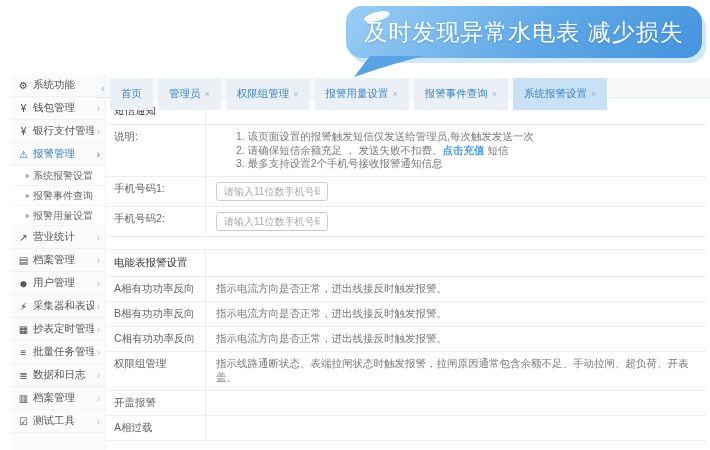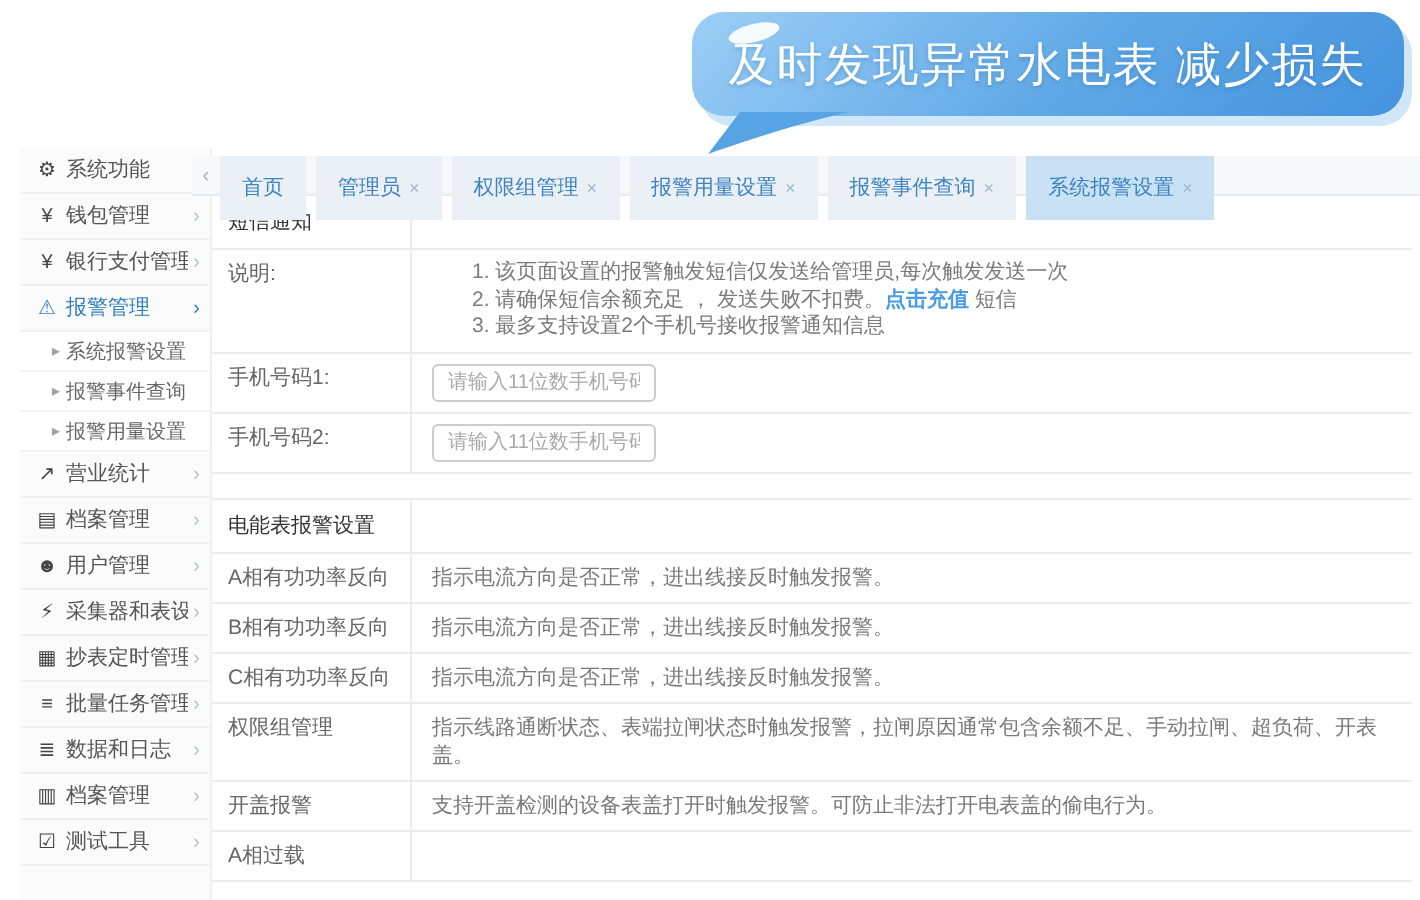--- a/index.html
+++ b/index.html
@@ -225,21 +225,20 @@
     <div class="row">
       <div class="cell-l">C相有功功率反向</div>
       <div class="cell-r">指示电流方向是否正常，进出线接反时触发报警。</div>
     </div>
     <div class="row">
       <div class="cell-l">权限组管理</div>
       <div class="cell-r">指示线路通断状态、表端拉闸状态时触发报警，拉闸原因通常包含余额不足、手动拉闸、超负荷、开表盖。</div>
     </div>
     <div class="row">
       <div class="cell-l">开盖报警</div>
-      <div class="cell-r">支持开盖检测的设备表盖打开时触发报警。可防止非法打开电表盖的偷电行为。</div>
     </div>
     <div class="row">
       <div class="cell-l">A相过载</div>
     </div>
 
   </div>
 
 </div>
 
 </body></html>

